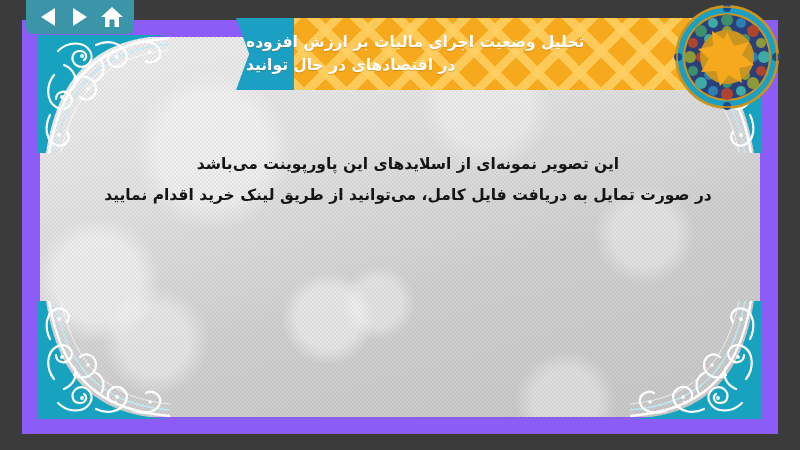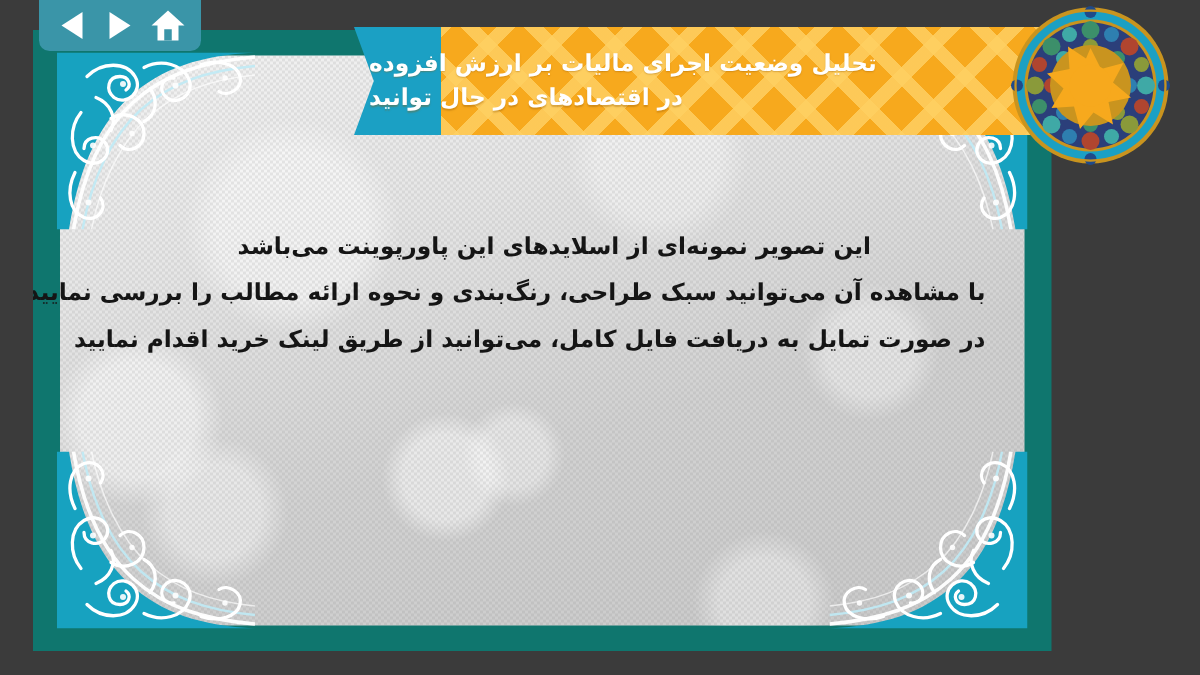--- a/index.html
+++ b/index.html
@@ -54,23 +54,23 @@
     border-top: 9px solid transparent;
     border-bottom: 9px solid transparent;
     border-left: 14px solid #ffffff;
   }
 
   
   #slide {
     position: absolute;
     left: 22px;
     top: 20px;
-    width: 679px;
+    width: 756px;
     height: 414px;
-    background: #0f766e;
+    background: #8b5cf6;
     overflow: hidden;
     z-index: 5;
   }
 
   #slide-inner {
     position: absolute;
     left: 18px;
     top: 17px;
     right: 18px;
     bottom: 17px;
@@ -294,21 +294,20 @@
           <circle cx="79" cy="22" r="2"></circle>
         <circle cx="24" cy="62" r="2"></circle>
           <circle cx="21" cy="100" r="2"></circle>
         <circle cx="50" cy="54" r="1.8"></circle>
           <circle cx="112" cy="17" r="1.8"></circle>
       </g>
     </svg>
 
     <div id="body-text">
       <div class="line">این تصویر نمونه‌ای از اسلایدهای این پاورپوینت می‌باشد</div>
-      <div class="line">با مشاهده آن می‌توانید سبک طراحی، رنگ‌بندی و نحوه ارائه مطالب را بررسی نمایید</div>
       <div class="line">در صورت تمایل به دریافت فایل کامل، می‌توانید از طریق لینک خرید اقدام نمایید</div>
     </div>
   </div>
 
   <div id="title-banner">
     <div id="banner-teal"></div>
     <div id="banner-orange">
       <div id="banner-pattern"></div>
     </div>
     <div id="banner-text">

